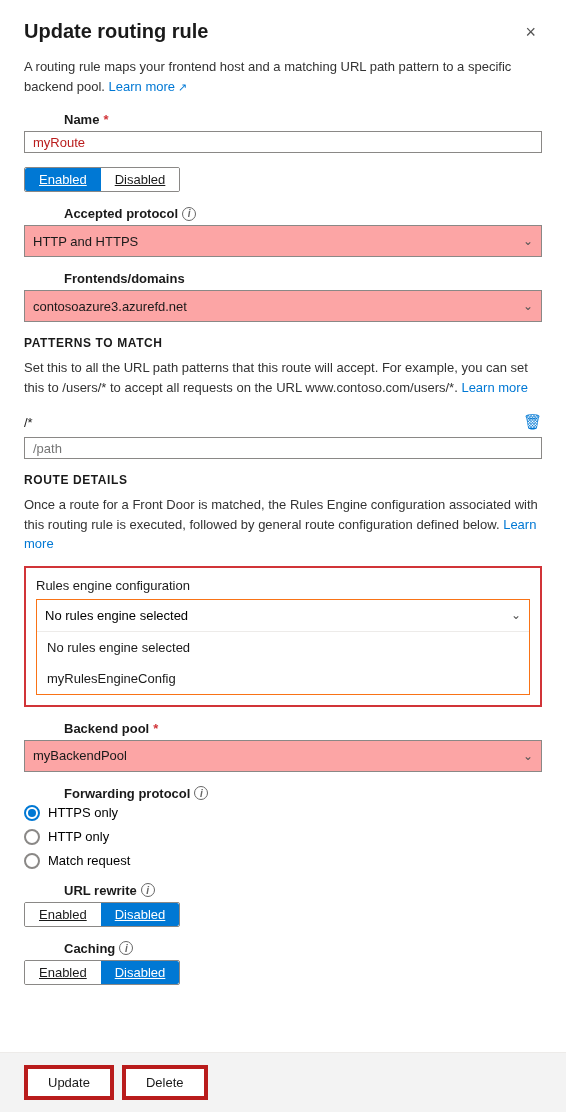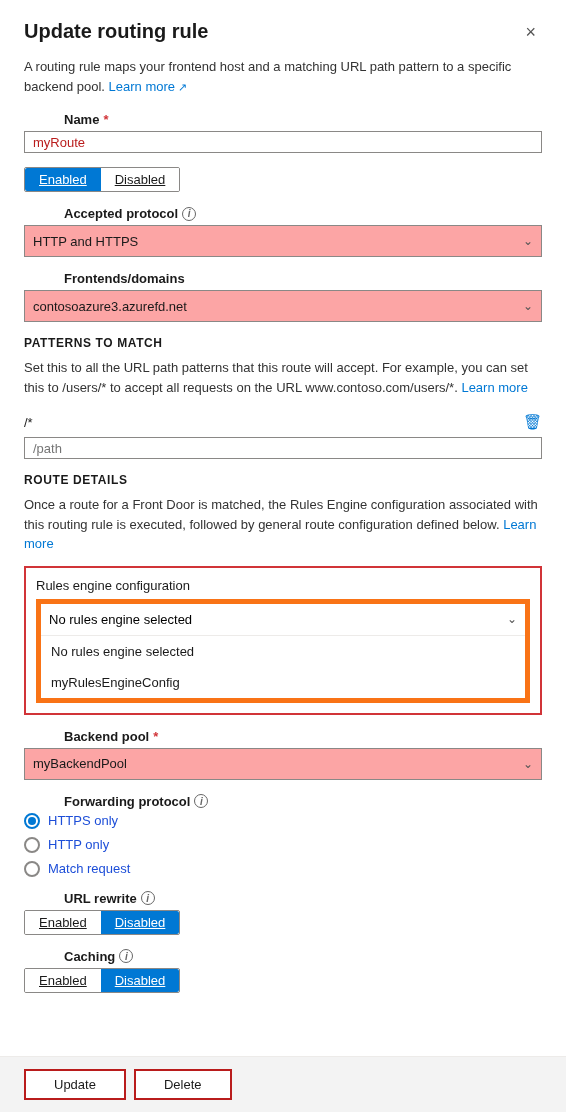--- a/index.html
+++ b/index.html
@@ -180,21 +180,21 @@
       padding: 10px;
       margin-bottom: 14px;
     }
     .rules-engine-label {
       font-size: 13px;
       color: #1a1a1a;
       margin-bottom: 6px;
     }
     .dropdown-open {
       width: 100%;
-      border: 5px solid #f97316;
+      border: 1px solid #f97316;
       background: #fff;
     }
     .dropdown-header {
       display: flex;
       align-items: center;
       justify-content: space-between;
       padding: 5px 8px;
       height: 32px;
       cursor: pointer;
       border-bottom: 1px solid #edebe9;
@@ -213,21 +213,21 @@
     .radio-group {
       display: flex;
       flex-direction: column;
       gap: 8px;
     }
     .radio-item {
       display: flex;
       align-items: center;
       gap: 8px;
       font-size: 13px;
-      color: #1d4ed8;
+      color: #000000;
     }
     .radio-circle {
       width: 16px;
       height: 16px;
       border-radius: 50%;
       border: 2px solid #8a8886;
       display: flex;
       align-items: center;
       justify-content: center;
       cursor: pointer;
@@ -249,23 +249,23 @@
       bottom: 0;
       left: 0;
       right: 0;
       padding: 12px 24px;
       background: #f3f3f3;
       display: flex;
       gap: 8px;
       border-top: 1px solid #edebe9;
     }
     .btn-primary {
-      padding: 6px 28px;
+      padding: 6px 20px;
       background: #fff;
-      border: 2px solid #b91c1c;
+      border: 4px solid #b91c1c;
       font-size: 13px;
       cursor: pointer;
       color: #1a1a1a;
     }
     .toggle-group-url {
       display: flex;
       align-items: center;
       gap: 0;
       border: 1px solid #8a8886;
       border-radius: 2px;

